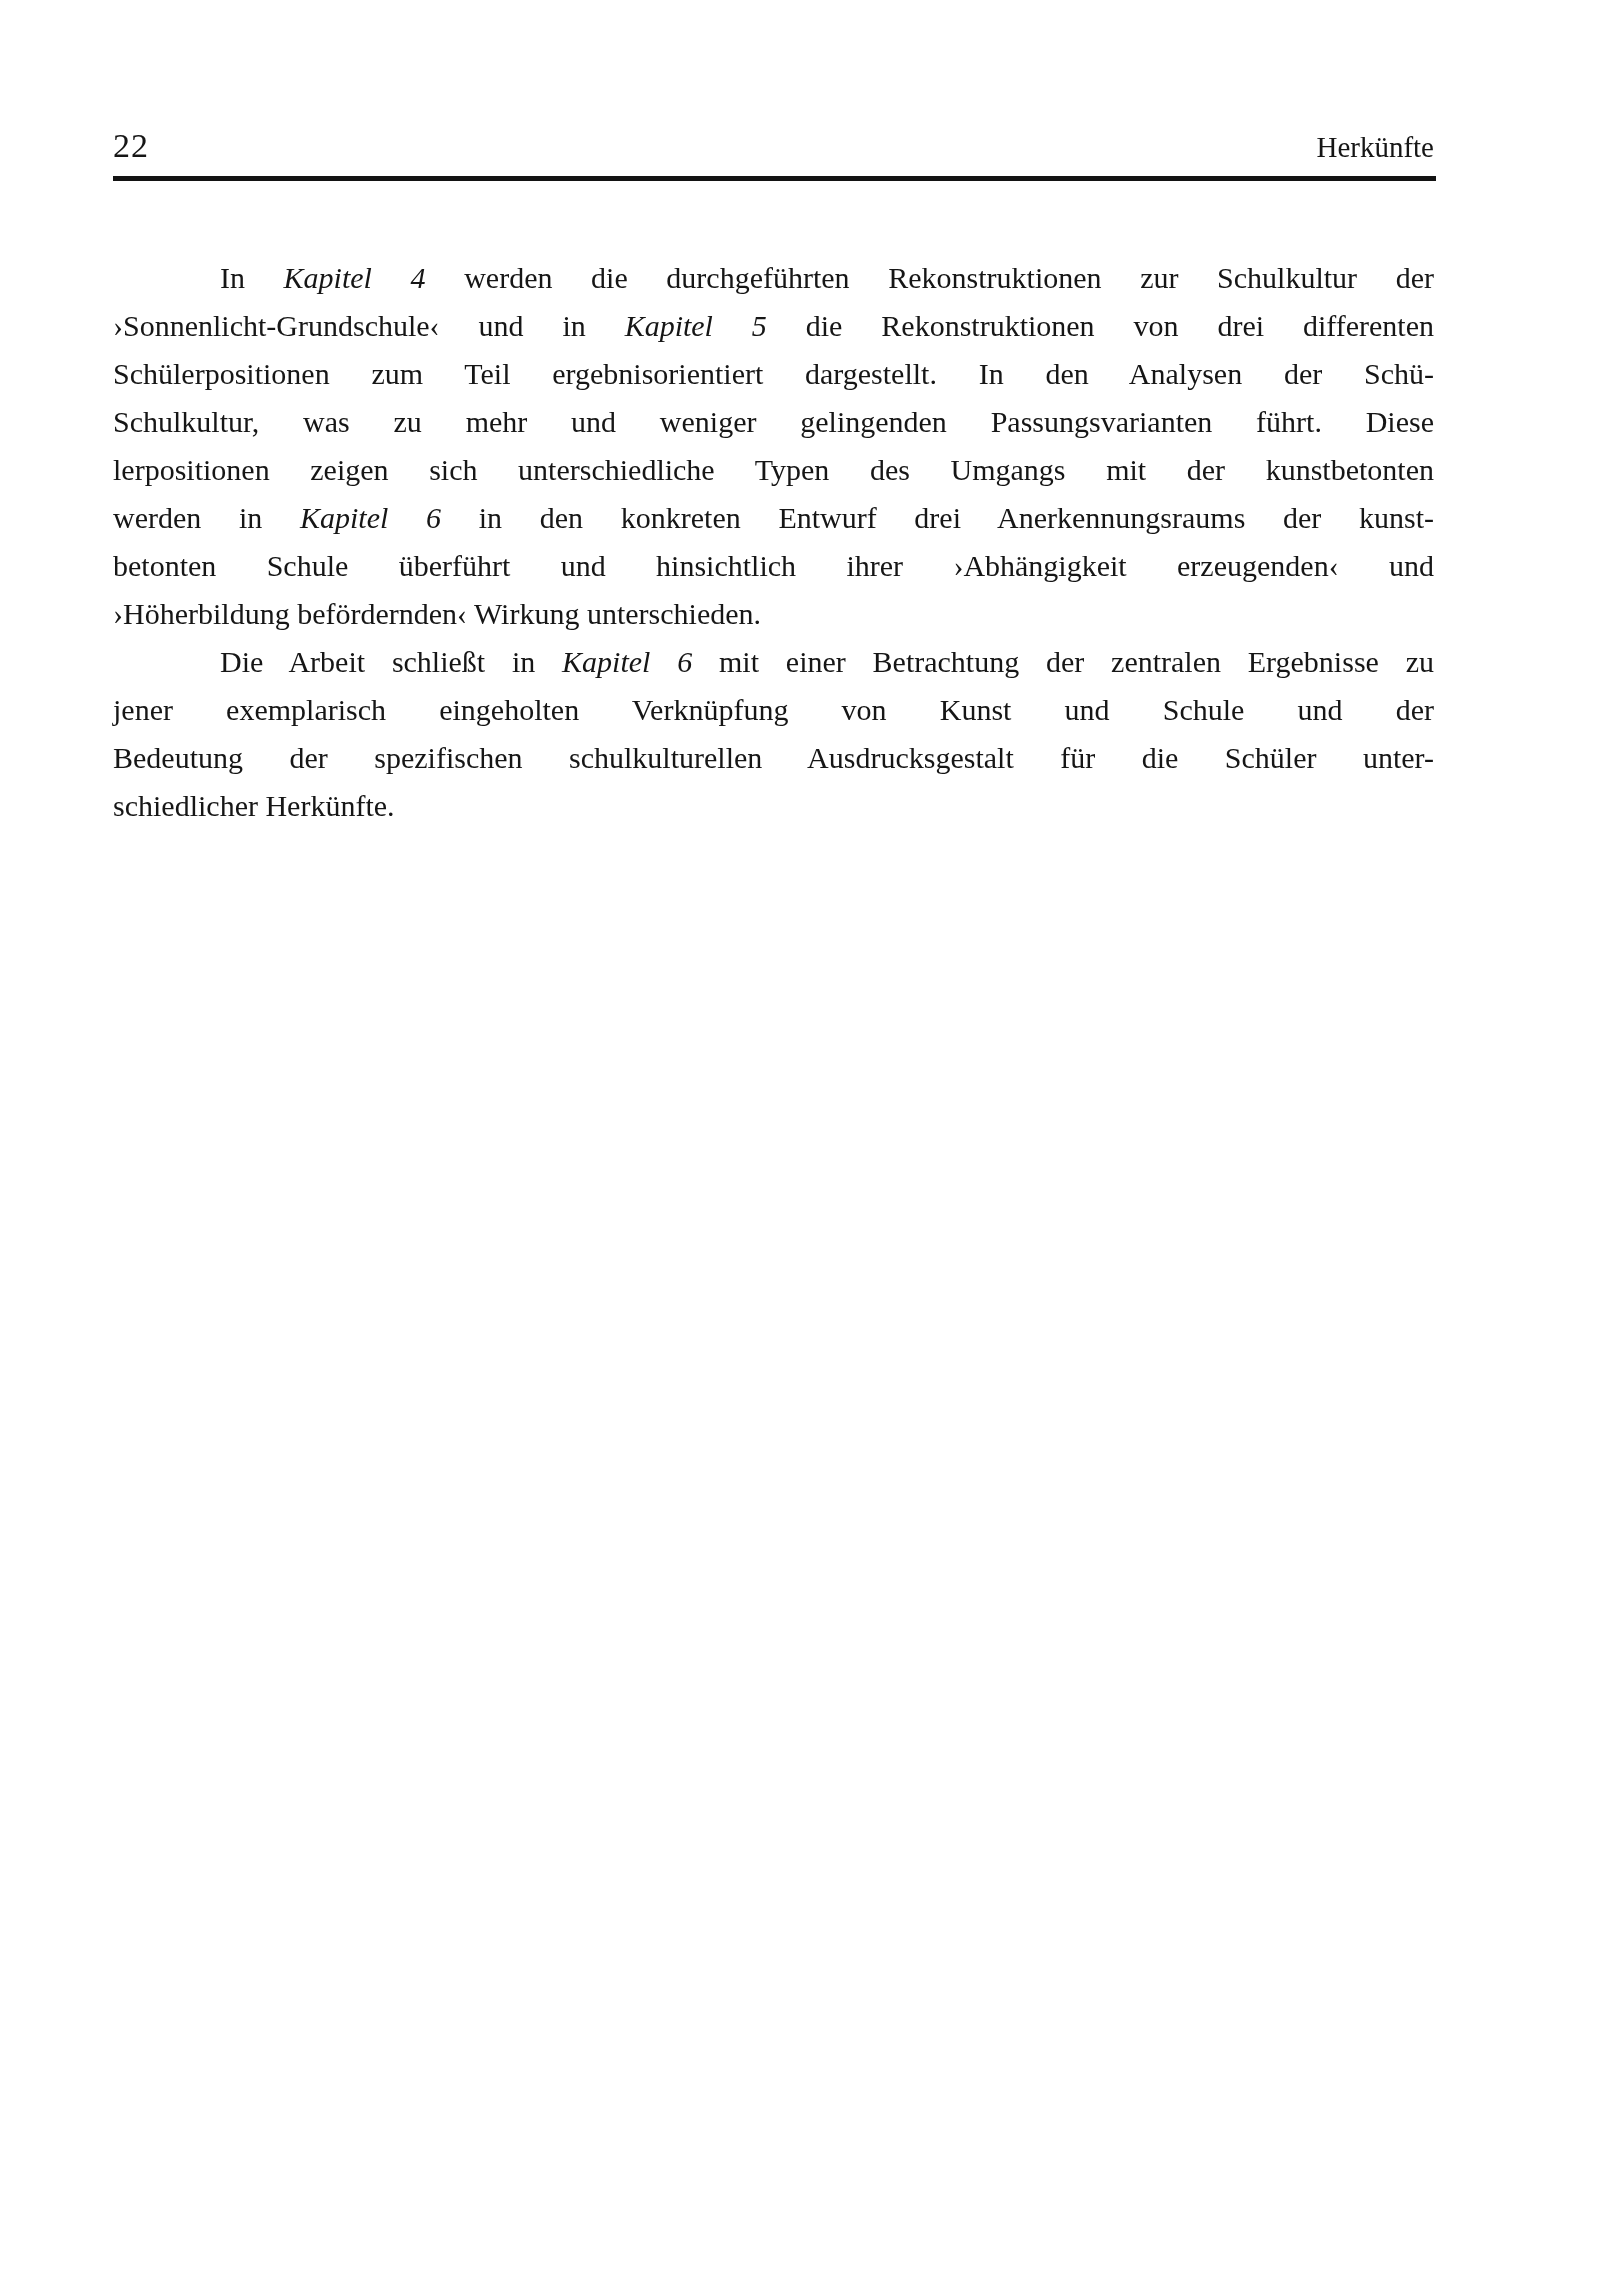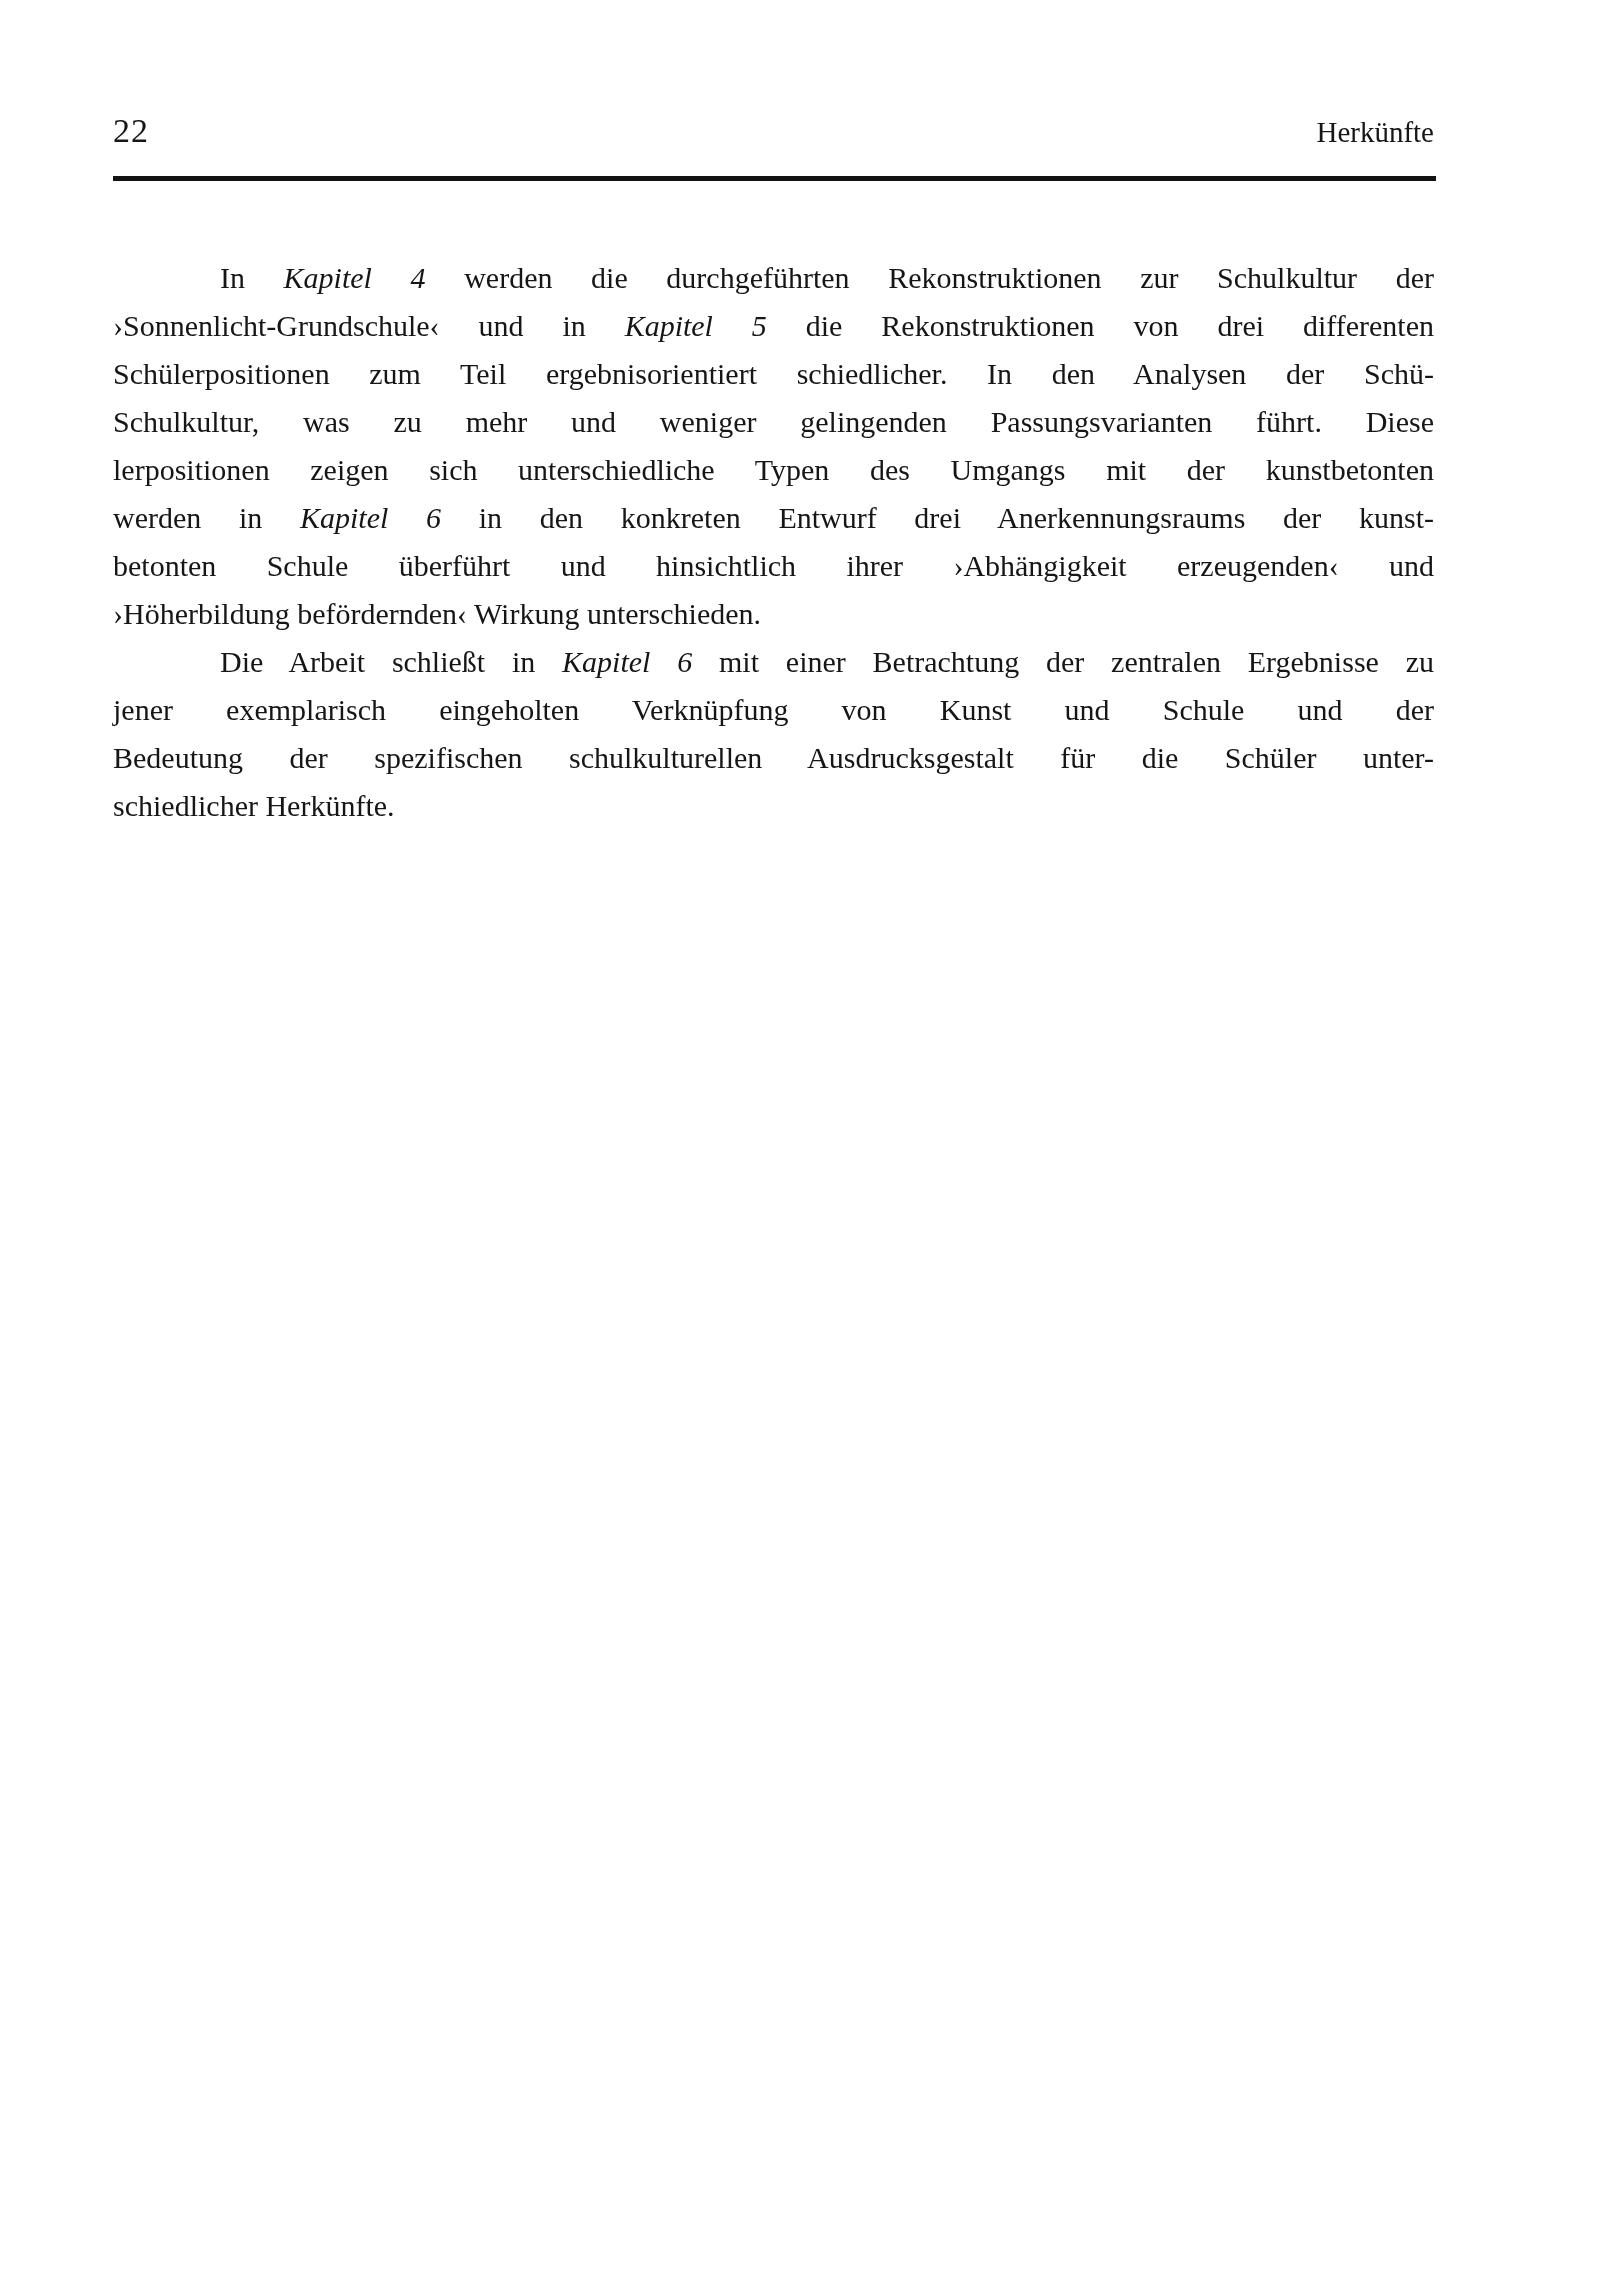--- a/index.html
+++ b/index.html
@@ -13,21 +13,21 @@
     height: 2288px;
     background: #ffffff;
     font-family: "Liberation Serif", "DejaVu Serif", serif;
     color: #161616;
     overflow: hidden;
   }
   .header {
     position: absolute;
     left: 113px;
     width: 1321px;
-    top: 112px;
+    top: 127px;
     display: flex;
     justify-content: space-between;
     align-items: baseline;
   }
   .page-number {
     font-size: 34px;
     letter-spacing: 0.9px;
   }
   .running-title {
     font-size: 29px;
@@ -74,21 +74,21 @@
 <div class="page">
   <div class="header">
     <span class="page-number">22</span>
     <span class="running-title">Herkünfte</span>
   </div>
   <div class="header-rule"></div>
   <div class="body-text">
       <div class="paragraph">
         <div class="line indent"><span>In </span><em>Kapitel 4</em><span> werden die durchgeführten Rekonstruktionen zur Schulkultur der</span></div>
         <div class="line"><span>›Sonnenlicht-Grundschule‹ und in </span><em>Kapitel 5</em><span> die Rekonstruktionen von drei differenten</span></div>
-        <div class="line"><span>Schülerpositionen zum Teil ergebnisorientiert schiedlicher. In den Analysen der Schü-</span></div>
+        <div class="line"><span>Schülerpositionen zum Teil ergebnisorientiert dargestellt. In den Analysen der Schü-</span></div>
         <div class="line"><span>Schulkultur, was zu mehr und weniger gelingenden Passungsvarianten führt. Diese</span></div>
         <div class="line"><span>lerpositionen zeigen sich unterschiedliche Typen des Umgangs mit der kunstbetonten</span></div>
         <div class="line"><span>werden in </span><em>Kapitel 6</em><span> in den konkreten Entwurf drei Anerkennungsraums der kunst-</span></div>
         <div class="line"><span>betonten Schule überführt und hinsichtlich ihrer ›Abhängigkeit erzeugenden‹ und</span></div>
         <div class="line lastline"><span>›Höherbildung befördernden‹ Wirkung unterschieden.</span></div>
       </div>
       <div class="paragraph">
         <div class="line indent"><span>Die Arbeit schließt in </span><em>Kapitel 6</em><span> mit einer Betrachtung der zentralen Ergebnisse zu</span></div>
         <div class="line"><span>jener exemplarisch eingeholten Verknüpfung von Kunst und Schule und der</span></div>
         <div class="line"><span>Bedeutung der spezifischen schulkulturellen Ausdrucksgestalt für die Schüler unter-</span></div>

